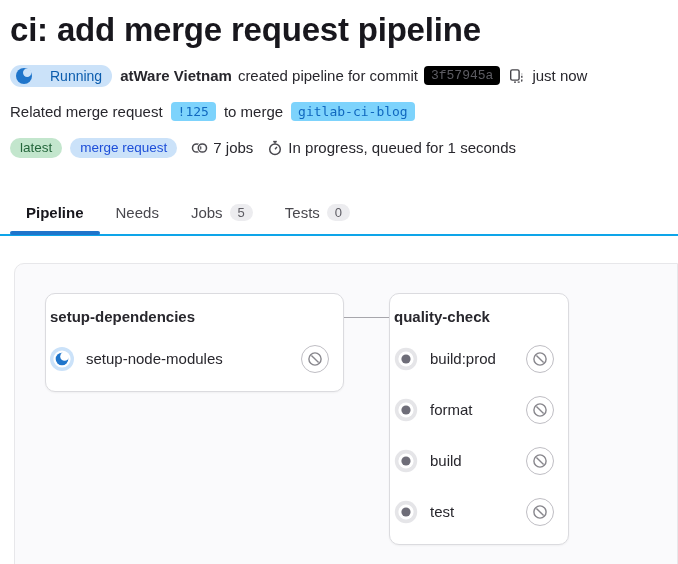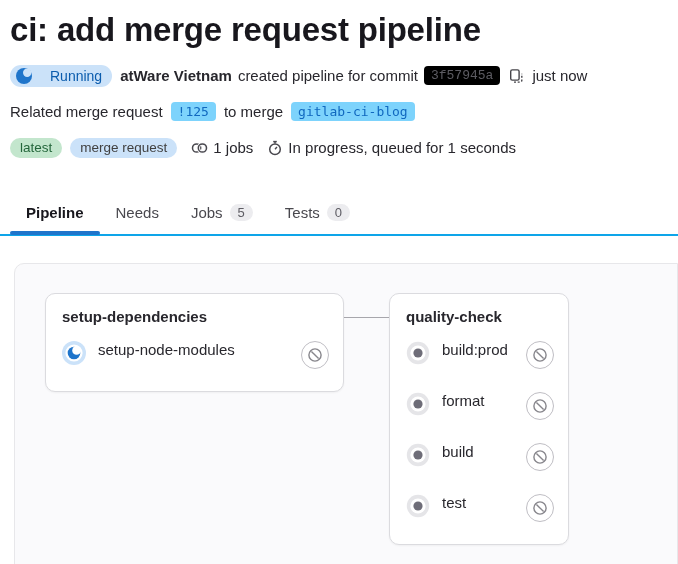--- a/index.html
+++ b/index.html
@@ -41,21 +41,21 @@
   }
   .copy-btn {
     background:none; border:none; padding:2px; margin-left:6px;
     display:inline-flex; align-items:center; cursor:pointer; border-radius:4px;
   }
   .pill {
     display:inline-flex; align-items:center;
     border-radius:12px; padding:2.5px 10px; font-size:13.5px;
   }
   .pill-green { background:#c3e6cd; color:#24663b; }
-  .pill-blue  { background:#cbe2f9; color:#404040; margin-left:8px; }
+  .pill-blue  { background:#cbe2f9; color:#1d4ed8; margin-left:8px; }
   .icon-text { display:inline-flex; align-items:center; gap:5px; margin-left:14px; }
 
   .tabs {
     display:flex; align-items:stretch;
     border-bottom:2px solid #0ea5e9;
     margin-top:38px; padding-left:10px;
   }
   .tab {
     position:relative; display:flex; align-items:center; gap:7px;
     padding:8px 16px 13px 16px; font-size:15px; color:#49484e; cursor:pointer;
@@ -73,27 +73,27 @@
   .graph-panel {
     position:relative; margin:27px 0 0 14px;
     width:664px; height:311px;
     background:#fafafc; border:1px solid #e7e7ea;
     border-radius:10px 0 0 0;
   }
   .connector { position:absolute; left:329px; top:53px; width:45px; height:1.5px; background:#a7a6ac; }
   .stage-card {
     position:absolute; background:#ffffff;
     border:1px solid #dbdbdf; border-radius:10px;
-    padding:14px 14px 8px 16px;
+    padding:14px 14px 8px 4px;
     box-shadow:0 1px 2px rgba(31,30,36,0.05);
   }
   .card-1 { left:30px; top:29px; width:299px; }
   .card-2 { left:374px; top:29px; width:180px; }
   .stage-title { font-size:15px; font-weight:700; color:#28272d; margin:0 0 16px 0; }
-  .job-row { display:flex; height:36px; margin-bottom:15px; }
+  .job-row { display:flex; align-items:center; height:36px; margin-bottom:15px; }
   .job-row:last-child { margin-bottom:6px; }
   .job-icon { width:24px; height:24px; flex:0 0 24px; display:flex; }
   .job-name { flex:1; margin-left:12px; font-size:15px; color:#28272d; cursor:pointer; }
   .cancel-btn {
     width:28px; height:28px; border-radius:50%;
     background:#fff; border:1px solid #bfbec4;
     display:flex; align-items:center; justify-content:center;
     padding:0; cursor:pointer; flex:0 0 28px;
   }
 </style>
@@ -138,21 +138,21 @@
     <span class="pill pill-green">latest</span>
     <span class="pill pill-blue">merge request</span>
     <span class="icon-text">
       <span style="display:inline-flex;">
         <svg width="17" height="16" viewBox="0 0 17 16" fill="none">
           <circle cx="5.6" cy="8" r="4.1" stroke="#49484e" stroke-width="1.5"></circle>
           <circle cx="11.4" cy="8" r="4.1" stroke="#fafafc" stroke-width="3.4"></circle>
           <circle cx="11.4" cy="8" r="4.1" stroke="#49484e" stroke-width="1.5"></circle>
         </svg>
       </span>
-      <span>1 jobs</span>
+      <span>7 jobs</span>
     </span>
     <span class="icon-text">
       <span style="display:inline-flex;">
         <svg width="16" height="16" viewBox="0 0 16 16" fill="none">
           <circle cx="8" cy="9.2" r="5.3" stroke="#49484e" stroke-width="1.5"></circle>
           <line x1="8" y1="1.6" x2="8" y2="3.6" stroke="#49484e" stroke-width="1.5"></line>
           <line x1="6.2" y1="1.6" x2="9.8" y2="1.6" stroke="#49484e" stroke-width="1.5"></line>
           <line x1="8" y1="9.2" x2="10" y2="7" stroke="#49484e" stroke-width="1.4"></line>
         </svg>
       </span>

